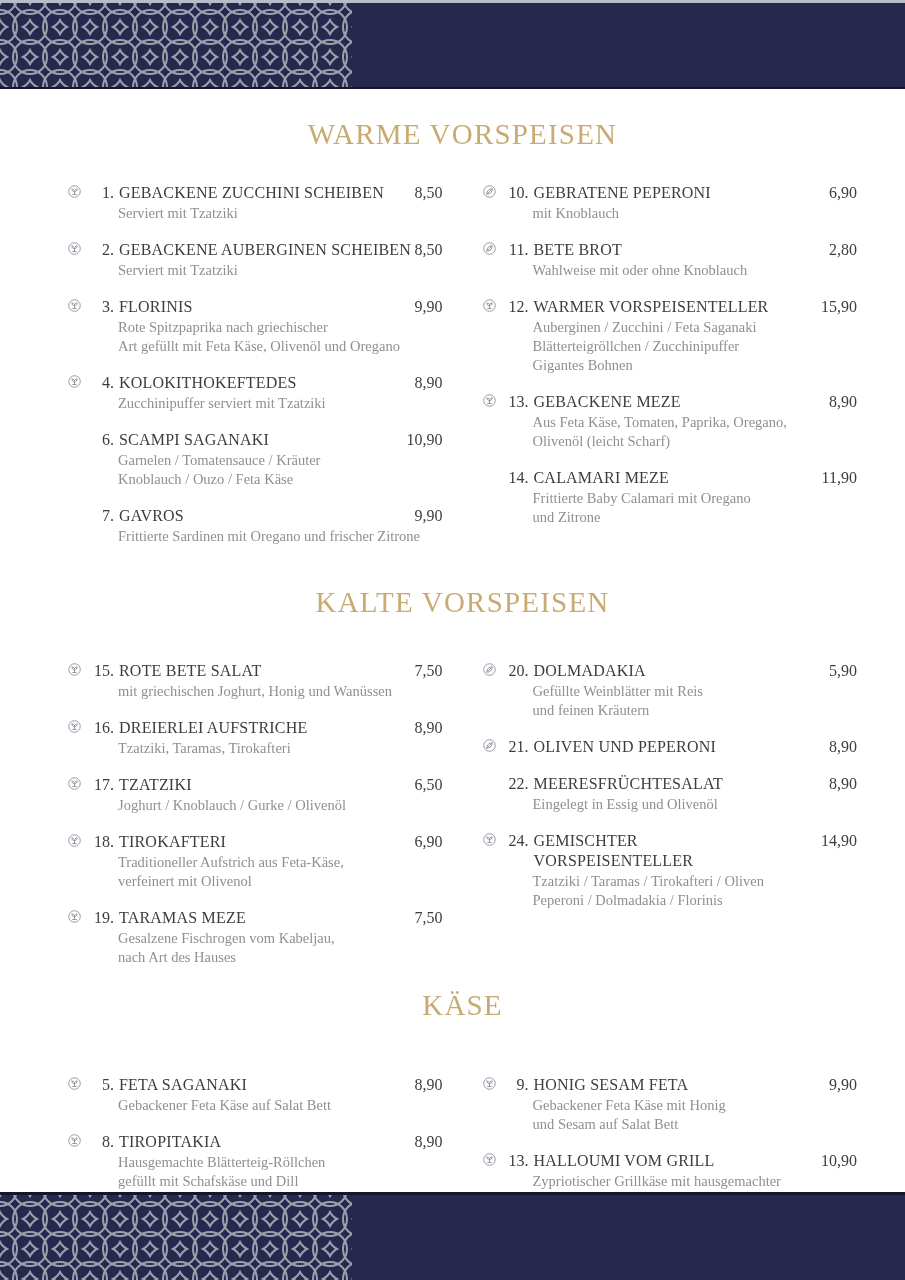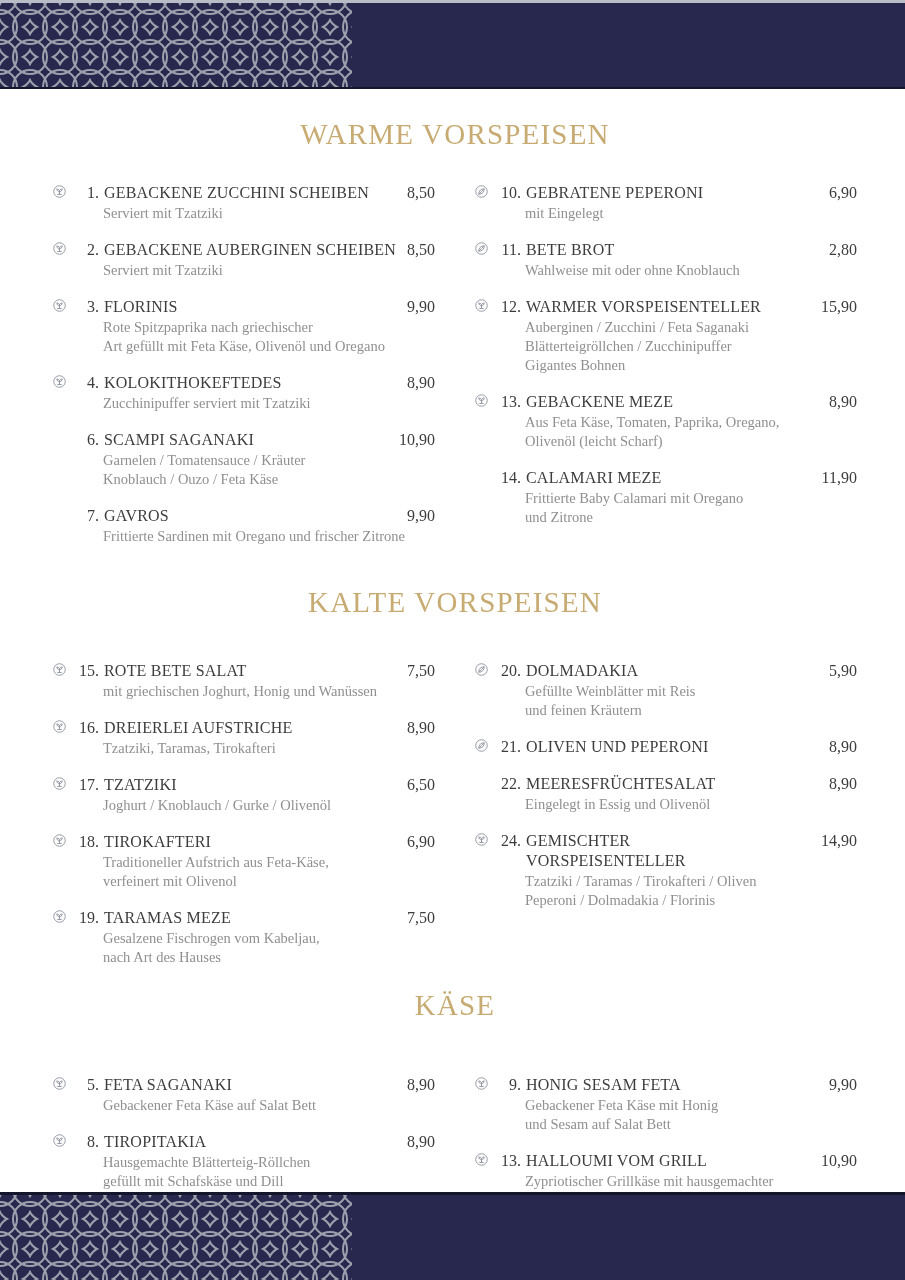--- a/index.html
+++ b/index.html
@@ -19,21 +19,21 @@
     position:absolute; left:0; right:0;
     height:84px;
     background:var(--band,#28284E);
     overflow:hidden;
   }
   .band-top { top:0; border-top:3px solid #B9BDC8; border-bottom:2px solid #15152C; }
   .band-bottom { bottom:0; height:85px; border-top:3px solid #15152C; }
   .pattern-svg { position:absolute; left:0; top:-6px; height:96px; width:352px; display:block; }
 
   
-  main { position:absolute; top:89px; left:0; right:0; padding:0 48px 0 53px; }
+  main { position:absolute; top:89px; left:15px; right:0; padding:0 48px 0 53px; }
 
   .section-title {
     text-align:center;
     color:var(--accent,#C8AB72);
     font-size:29px;
     font-weight:normal;
     letter-spacing:1.2px;
     line-height:32px;
   }
   .menu-section:nth-of-type(1) .section-title { margin:29px 0 33px; }
@@ -217,21 +217,21 @@
                     <path d="M4.4 9.6 C6 8 7.4 6.6 9.4 4.6"></path>
                   </g>
                 </svg>
               </span>
     <div class="item-body">
       <div class="item-head">
         <span class="item-num">10.</span>
         <span class="item-name">GEBRATENE PEPERONI</span>
         <span class="item-price">6,90</span>
       </div>
-      <div class="item-desc">mit Eingelegt</div>
+      <div class="item-desc">mit Knoblauch</div>
     </div>
   </div>
 
   <div class="item">
     <span class="icon-slot">
                 <svg viewBox="0 0 14 14" width="13" height="13">
                   <g fill="none" stroke="#8F939E" stroke-width="1">
                     <circle cx="7" cy="7" r="6.2"></circle>
                     <path d="M4 10 C4 6.4 6.4 4 10 4 C10 7.6 7.6 10 4 10 Z"></path>
                     <path d="M4.4 9.6 C6 8 7.4 6.6 9.4 4.6"></path>

